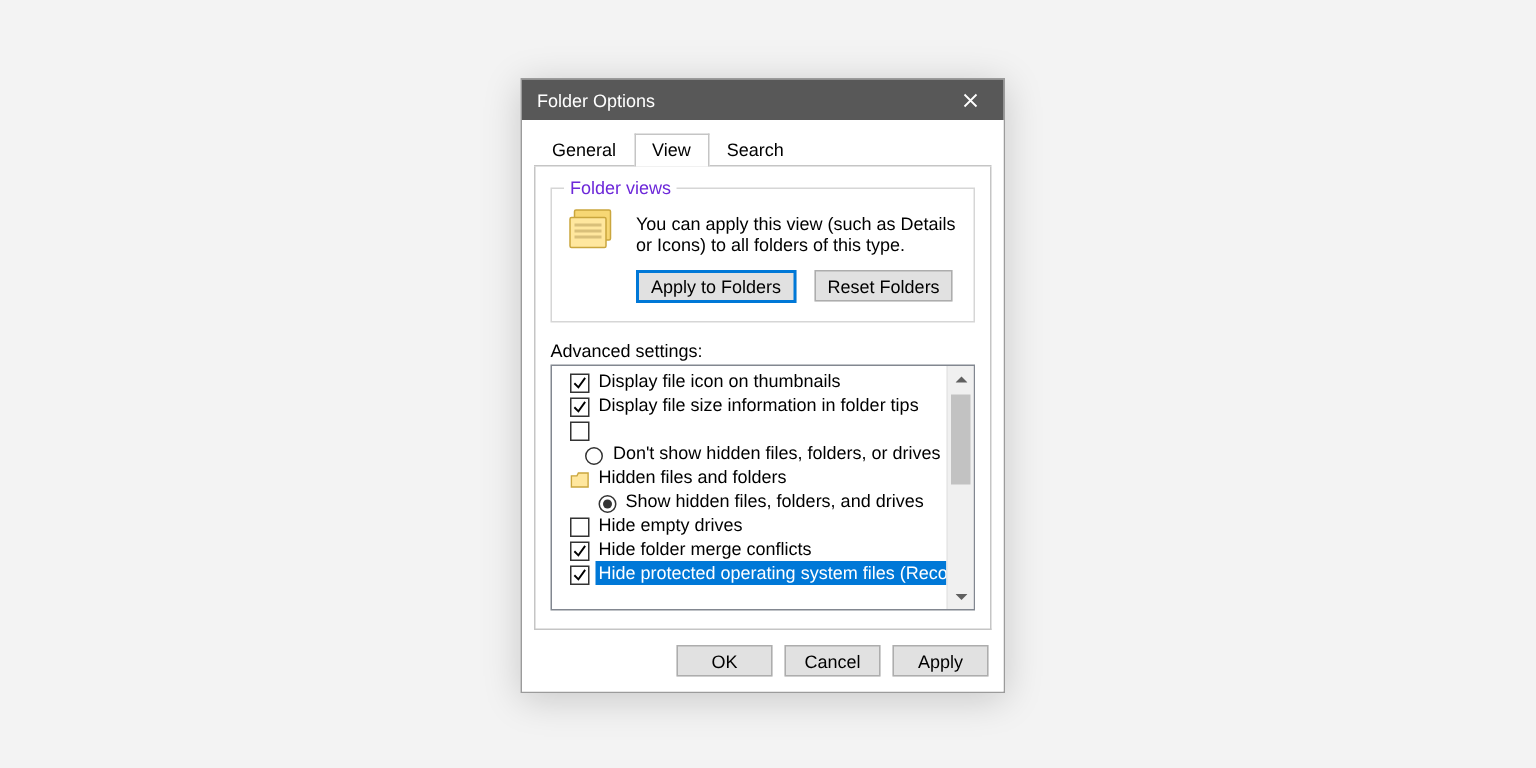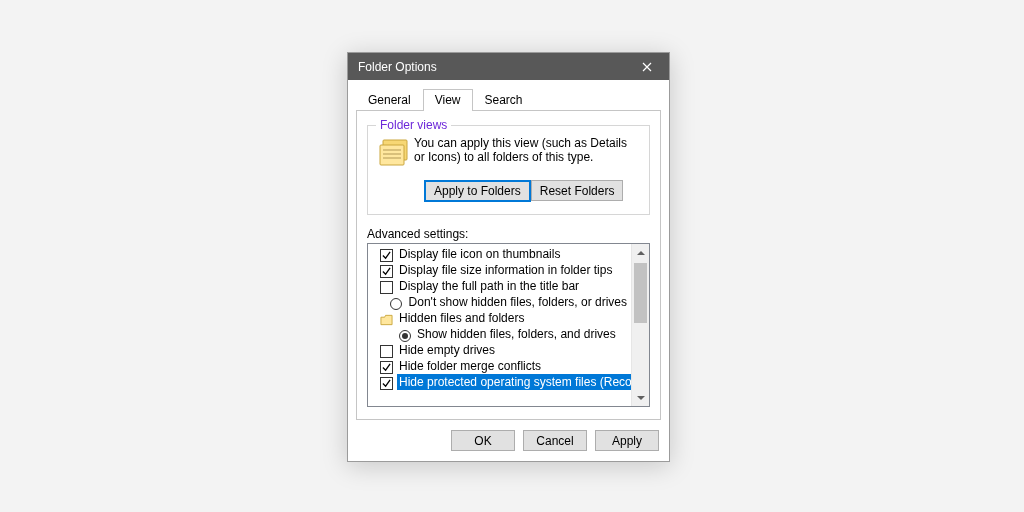--- a/index.html
+++ b/index.html
@@ -72,24 +72,24 @@
   }
   .groupbox > .legend {
     position: absolute;
     top: -8px;
     left: 8px;
     background: #fff;
     padding: 0 4px;
     color: #6d28d9;
     font-size: 12px;
   }
-  .views-row { display: flex; align-items: flex-start; }
+  .views-row { display: flex; align-items: flex-end; gap: 10px; }
   .folder-icon { width: 36px; height: 34px; flex: none; }
   .views-text { font-size: 12px; line-height: 14px; }
-  .views-btn-row { display: flex; gap: 0; margin-top: 10px; margin-left: 46px; }
+  .views-btn-row { display: flex; gap: 12px; margin-top: 10px; margin-left: 46px; }
   .winbtn {
     height: 21px;
     min-width: 92px;
     padding: 0 8px;
     font: 12px "Segoe UI", Tahoma, sans-serif;
     background: #e1e1e1;
     border: 1px solid #adadad;
     color: #000;
   }
   .winbtn.primary { border: 2px solid #0078d7; background: #e1e1e1; height: 22px; }
@@ -198,21 +198,20 @@
                   </svg>
                 </span>
               </span>
               <span class="txt">Display file size information in folder tips</span>
             </div>
             <div class="row">
               <span class="spacer" style="width: 0px;"></span>
               <span class="ico">
                 <span class="chk"></span>
               </span>
-              <span class="txt">Display the full path in the title bar</span>
             </div>
             <div class="row">
               <span class="spacer" style="width: 18px;"></span>
               <span class="ico">
                 <span class="radio"></span>
               </span>
               <span class="txt">Don't show hidden files, folders, or drives</span>
             </div>
             <div class="row">
               <span class="spacer" style="width: 0px;"></span>

